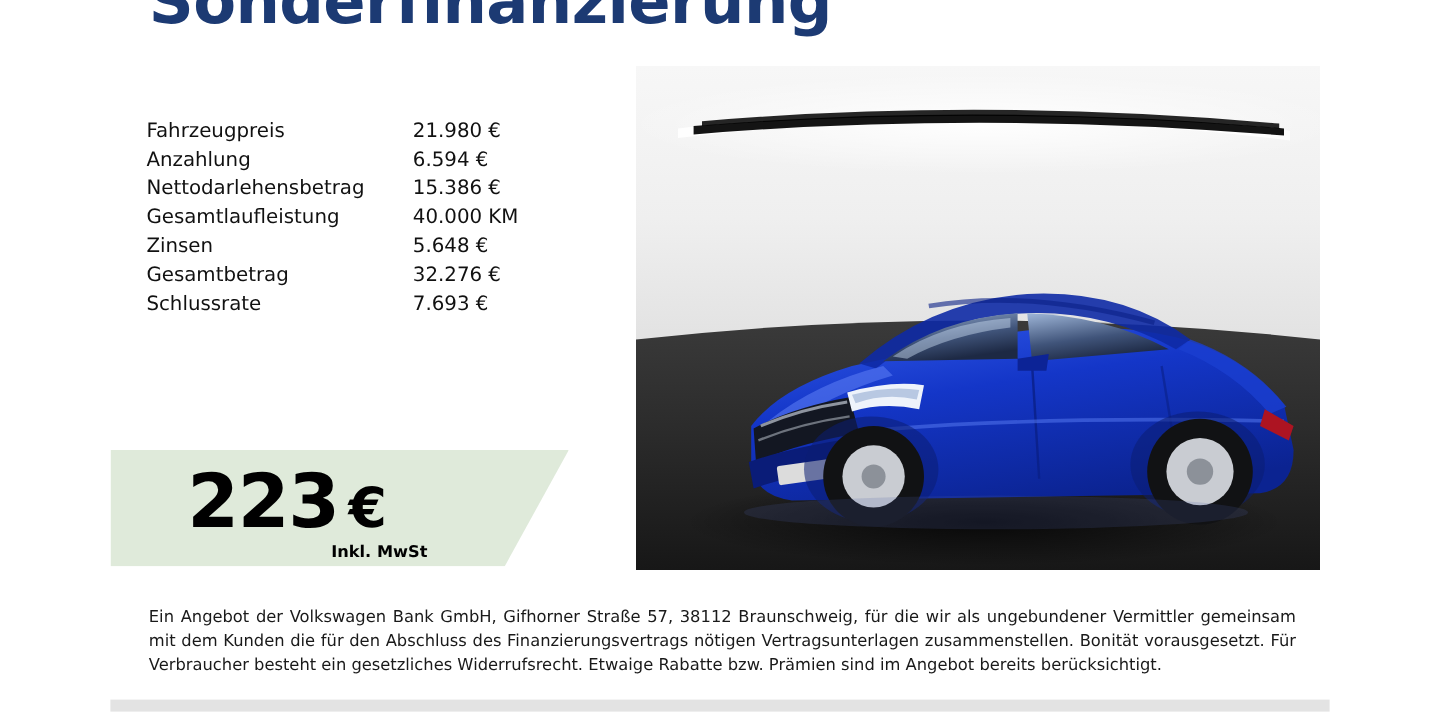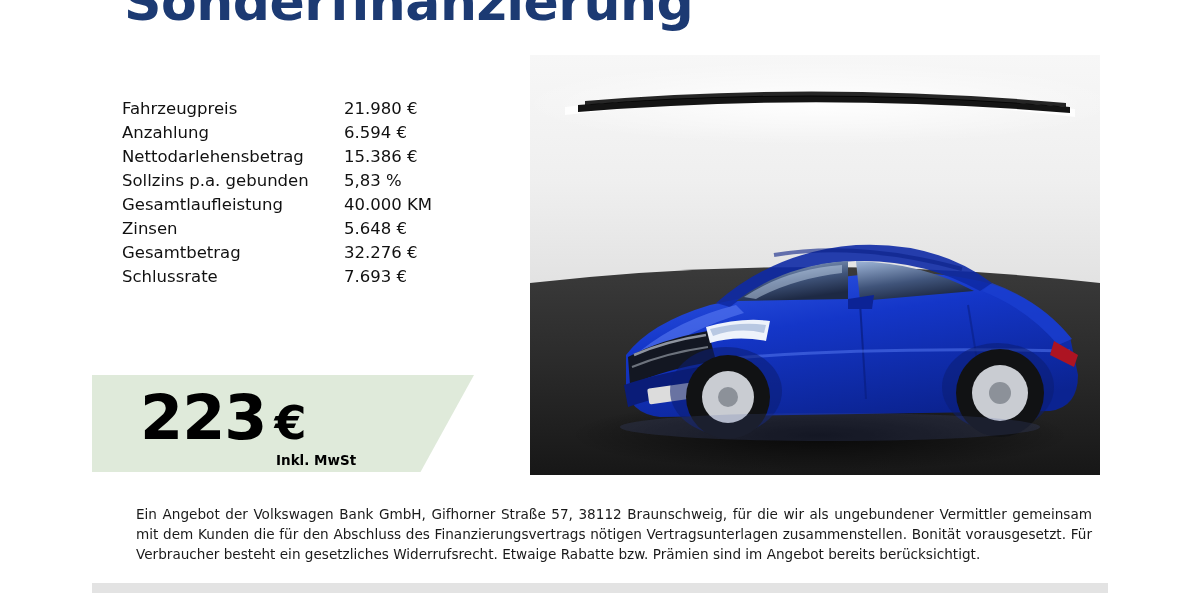--- a/index.html
+++ b/index.html
@@ -52,21 +52,21 @@
     position: absolute;
     left: 92px;
     top: 375px;
     width: 382px;
     height: 97px;
     background: #dfeada;
     clip-path: polygon(0 0, 100% 0, 86% 100%, 0 100%);
   }
   .price-amount {
     position: absolute;
-    left: 140px;
+    left: 156px;
     top: 382px;
     font-size: 62px;
     font-weight: bold;
     color: #000;
     letter-spacing: -1px;
     line-height: 72px;
     white-space: nowrap;
   }
   .price-amount .cur {
     font-size: 46px;
@@ -90,21 +90,21 @@
     width: 570px;
     height: 420px;
     overflow: hidden;
     background: #f2f2f2;
   }
   .photo svg { display: block; }
 
   
   .disclaimer {
     position: absolute;
-    left: 136px;
+    left: 124px;
     top: 490px;
     width: 956px;
     font-size: 13.6px;
     line-height: 20px;
     text-align: justify;
     color: #1a1a1a;
   }
 
   
   .bottom-bar {
@@ -127,24 +127,20 @@
       <td class="label">Fahrzeugpreis</td>
       <td class="value">21.980 €</td>
     </tr>
     <tr>
       <td class="label">Anzahlung</td>
       <td class="value">6.594 €</td>
     </tr>
     <tr>
       <td class="label">Nettodarlehensbetrag</td>
       <td class="value">15.386 €</td>
-    </tr>
-    <tr>
-      <td class="label">Sollzins p.a. gebunden</td>
-      <td class="value">5,83 %</td>
     </tr>
     <tr>
       <td class="label">Gesamtlaufleistung</td>
       <td class="value">40.000 KM</td>
     </tr>
     <tr>
       <td class="label">Zinsen</td>
       <td class="value">5.648 €</td>
     </tr>
     <tr>

